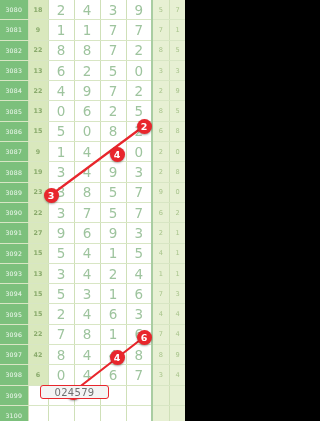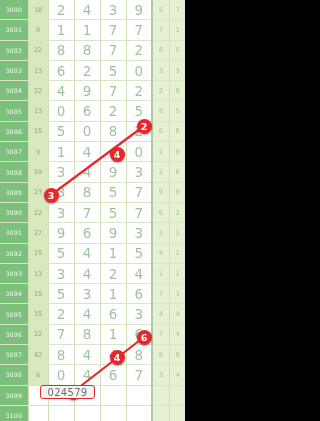--- a/index.html
+++ b/index.html
@@ -41,20 +41,21 @@
     letter-spacing:.2px;
     border-right:1px solid #6bb06b;
     border-bottom:1px solid #6bb06b;
     text-shadow:0 0 1px rgba(255,255,255,.25);
   }
   td.sum{
     background:#d9e8bd;
     color:#8aab6c;
     font-size:6.4px;
     border-right:1px solid #c5d9a6;
+    font-weight:bold;
   }
   td.dig{
     background:#ffffff;
     color:#9ec49e;
     font-size:13.5px;
     font-weight:400;
     border-right:1px solid #e3eed6;
   }
   td.dig.last{border-right:2px solid #a9cda2;}
   td.stat{
@@ -335,16 +336,16 @@
         </g>
     </svg>
     <div id="marker-group">
         <div class="marker" style="left: 144px; top: 126px;">2</div>
         <div class="marker" style="left: 117px; top: 154px;">4</div>
         <div class="marker" style="left: 51px; top: 195px;">3</div>
         <div class="marker" style="left: 144px; top: 337px;">6</div>
         <div class="marker" style="left: 117px; top: 357px;">4</div>
         <div class="marker" style="left: 73px; top: 392px;">2</div>
       </div>
-    <div class="hl-box" id="hl-box" style="left: 40px; top: 385px; width: 55px; height: 14px;">024579</div>
+    <div class="hl-box" id="hl-box" style="left: 40px; top: 385px; width: 69px; height: 14px;">024579</div>
   </div>
 
 </div>
 
 </body></html>

